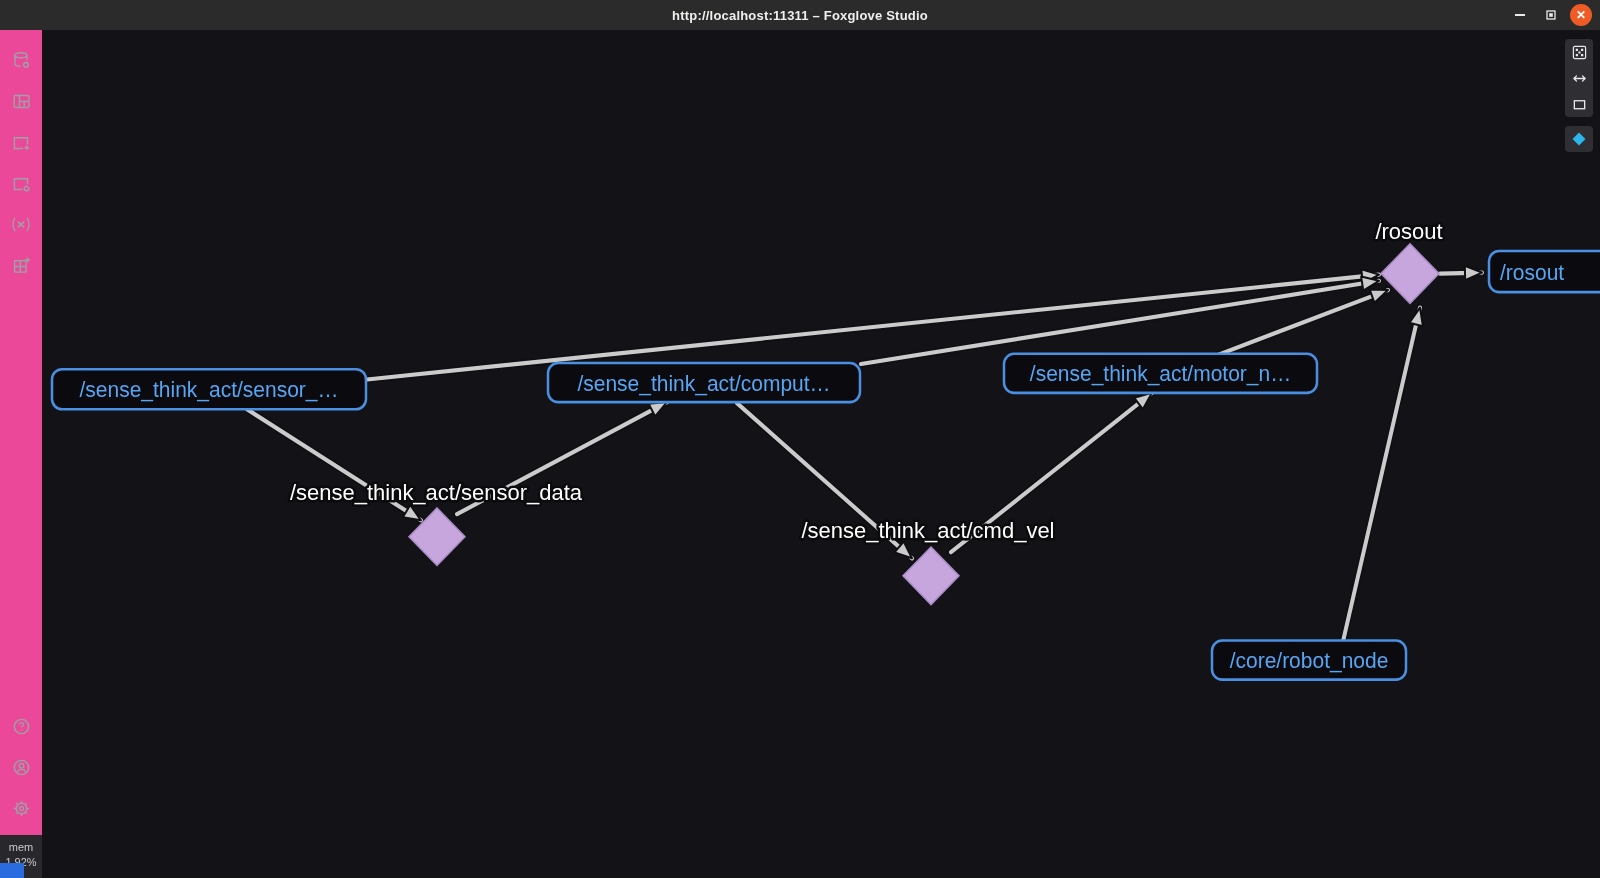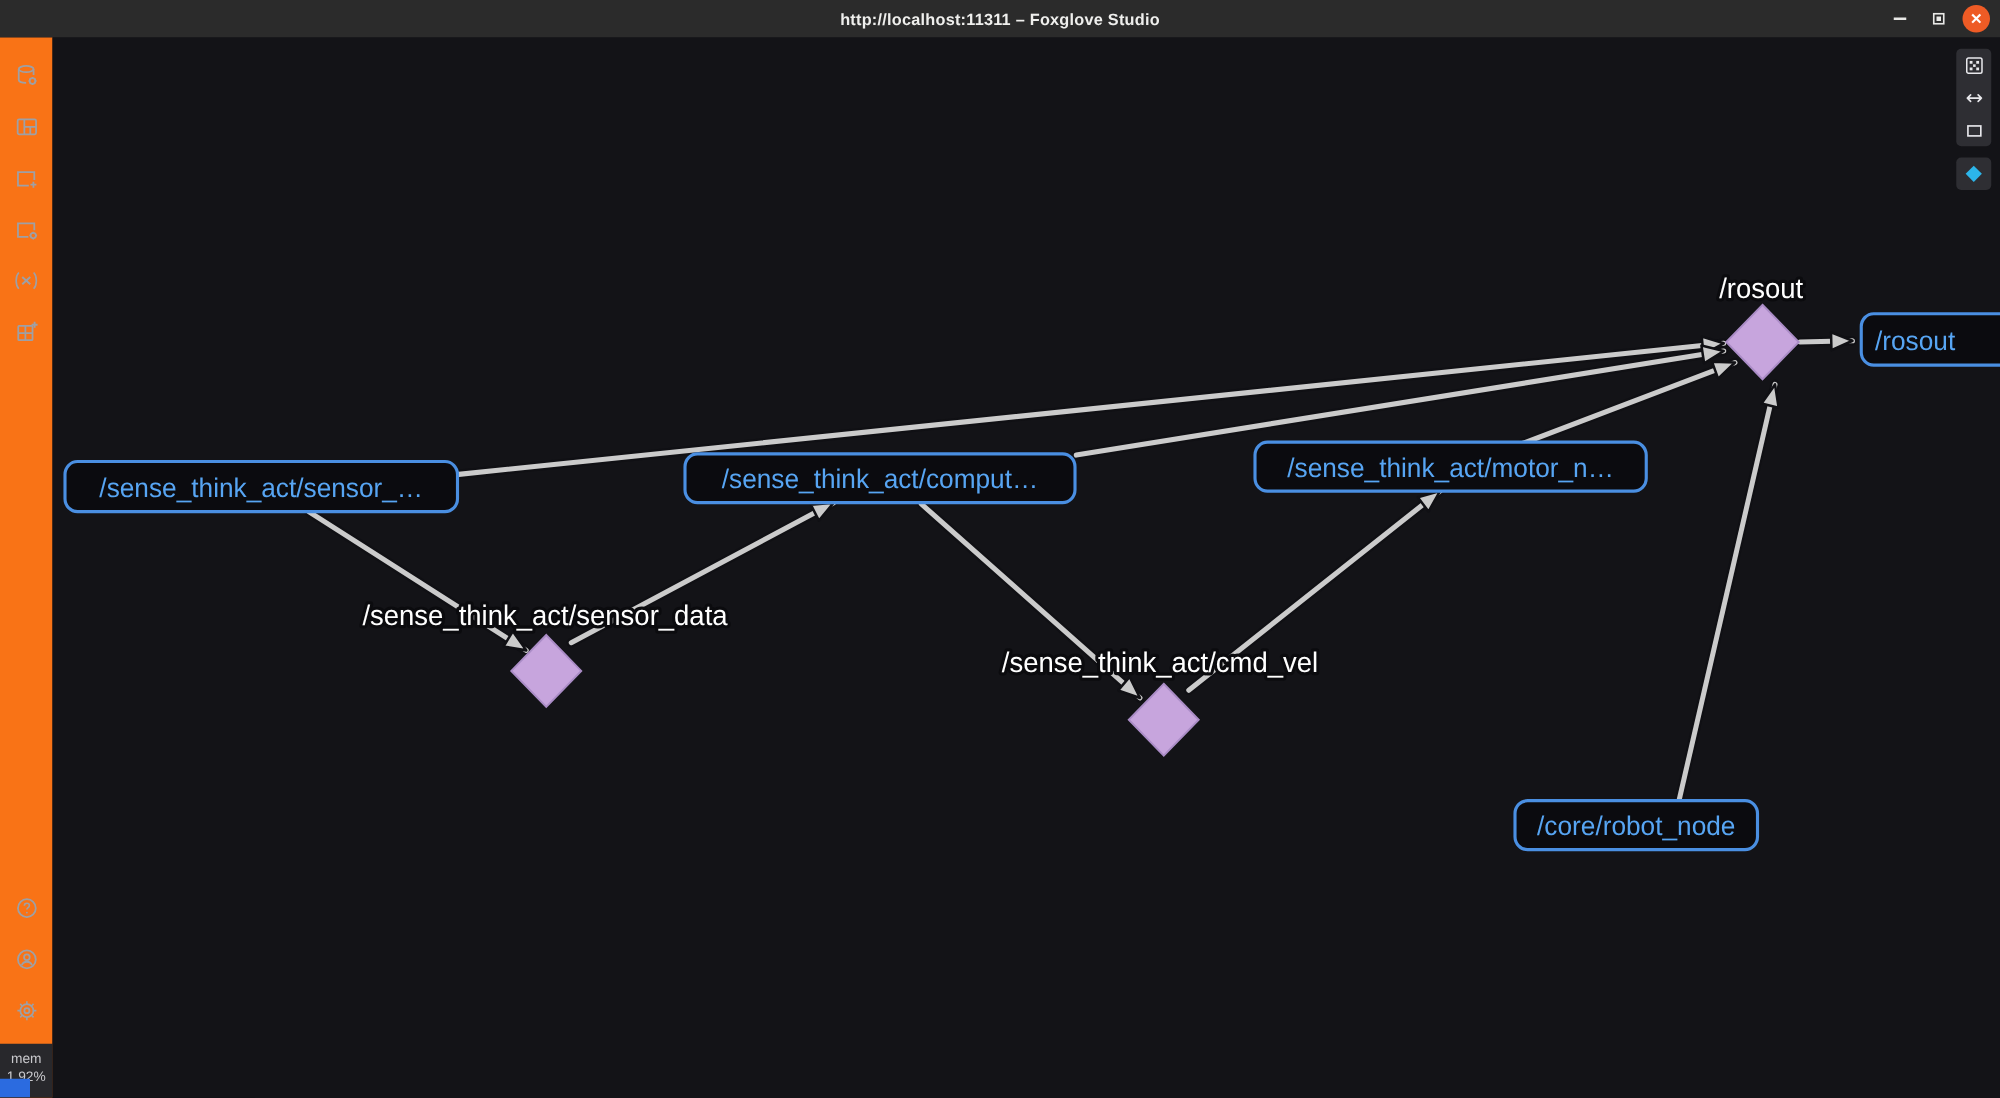--- a/index.html
+++ b/index.html
@@ -13,21 +13,21 @@
   .win-controls { position:absolute; right:8px; top:0; height:30px; display:flex; align-items:center; gap:7px; }
   .win-btn { width:24px; height:24px; display:flex; align-items:center; justify-content:center;
              background:transparent; border:none; color:#e9e9e7; cursor:pointer; padding:0; }
   .win-btn .dash { display:block; width:10px; height:2px; background:currentColor; }
   .win-btn.close { width:22px; height:22px; border-radius:50%; background:#ee5b25; color:#fff;
                    font-size:12px; font-weight:bold; line-height:1; }
 
   
   .app { display:flex; height:848px; }
 
-  .sidebar { width:42px; background:#f97316; display:flex; flex-direction:column;
+  .sidebar { width:42px; background:#ec4899; display:flex; flex-direction:column;
              align-items:center; padding-top:10px; position:relative; flex:0 0 42px; }
   .side-btn { width:42px; height:41px; display:flex; align-items:center; justify-content:center;
               color:#9ea0a6; background:none; border:none; cursor:pointer; padding:0; }
   .side-btn svg { display:block; }
   .side-spacer { flex:1; }
   .mem { width:42px; text-align:center; color:#c9c9cd; font-size:11px; line-height:1.35;
          background:#28282c; padding:5px 0 8px; margin-top:6px; }
   .corner-accent { position:absolute; left:0; bottom:0; width:24px; height:15px; background:#2b6be0; }
 
   .panel { flex:1; display:flex; flex-direction:column; min-width:0; }

